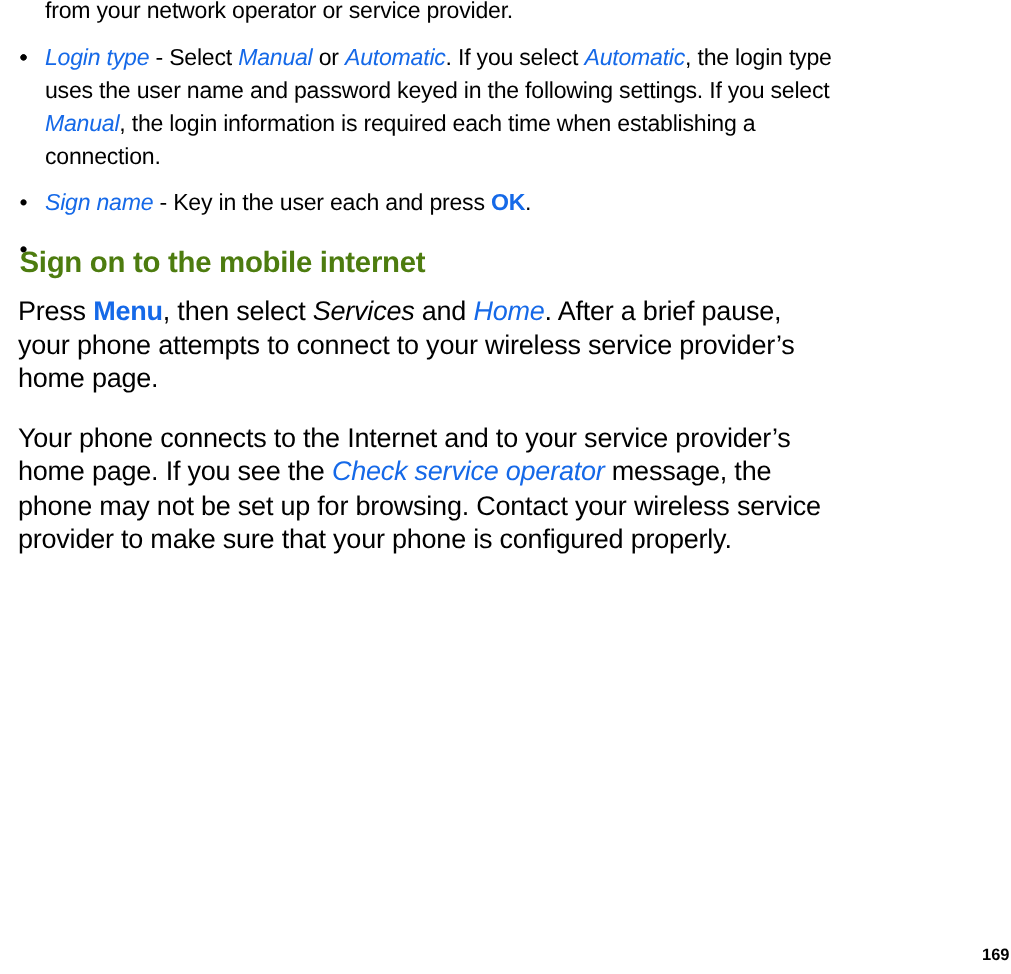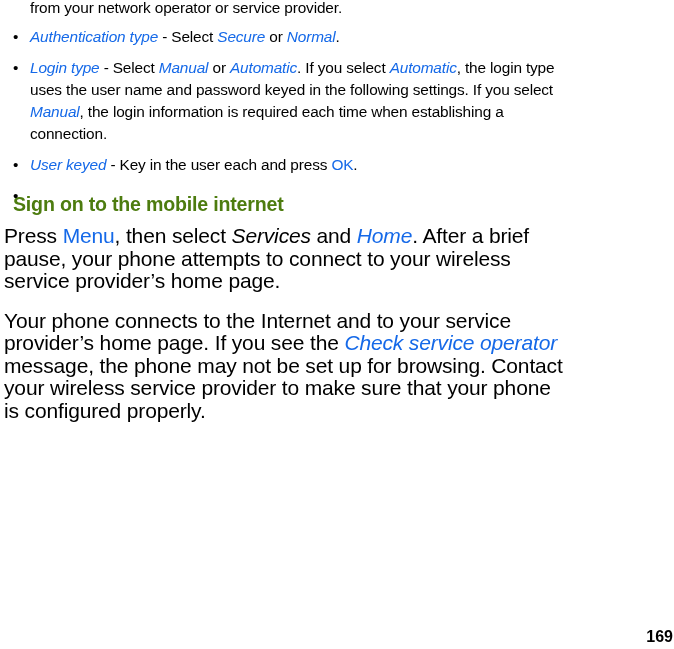--- a/index.html
+++ b/index.html
@@ -76,36 +76,36 @@
     margin-bottom: 9px;
     font-size: 19.6px;
     line-height: 24px;
     font-weight: bold;
     color: #4d7c0f;
     letter-spacing: -0.2px;
   }
 
   
   .para {
-    margin: 0;
+    margin: 8px;
     margin-bottom: 17px;
-    font-size: 21px;
+    font-size: 18px;
     line-height: 22.5px;
     letter-spacing: -0.15px;
   }
   .para:last-child { margin-bottom: 0; }
 
   
   .blue-i {
     color: #1569e8;
     font-style: italic;
   }
   .blue-b {
     color: #1569e8;
-    font-weight: normal;
+    font-weight: bold;
   }
   .blk-i {
     color: #000000;
     font-style: italic;
   }
 
   
   .footer {
     position: absolute;
     left: 0;
@@ -119,39 +119,39 @@
     top: 0;
     font-size: 14.6px;
     line-height: 20px;
     letter-spacing: -0.1px;
     color: #000000;
   }
   .footer-pagenum {
     position: absolute;
     right: 1px;
     top: -2px;
-    font-size: 16px;
+    font-size: 11px;
     line-height: 22px;
     font-weight: bold;
     color: #000000;
   }
 </style>
 </head>
 <body>
 
 <div class="page">
 
   <div class="content">
 
     <p class="cont-line">from your network operator or service provider.</p>
 
     <ul class="bullets">
-        <li class="bullet-item"><span class="bullet-mark">•</span><span><span class="blue-i">Authentication type</span><span> - Select </span><span class="blue-i">Secure</span><span> or </span><span class="blue-i">Normal</span><span>.</span></span></li>
+        <li class="bullet-item"><span class="bullet-mark">•</span></li>
         <li class="bullet-item"><span class="bullet-mark">•</span><span><span class="blue-i">Login type</span><span> - Select </span><span class="blue-i">Manual</span><span> or </span><span class="blue-i">Automatic</span><span>. If you select </span><span class="blue-i">Automatic</span><span>, the login type uses the user name and password keyed in the following settings. If you select </span><span class="blue-i">Manual</span><span>, the login information is required each time when establishing a connection.</span></span></li>
-        <li class="bullet-item"><span class="bullet-mark">•</span><span><span class="blue-i">User keyed</span><span> - Key in the user each and press </span><span class="blue-b">OK</span><span>.</span></span></li>
+        <li class="bullet-item"><span class="bullet-mark">•</span><span><span class="blue-i">Sign name</span><span> - Key in the user each and press </span><span class="blue-b">OK</span><span>.</span></span></li>
         <li class="bullet-item"><span class="bullet-mark">•</span></li>
       </ul>
 
     <h2 class="section-heading">Sign on to the mobile internet</h2>
 
     <div>
         <p class="para"><span>Press </span><span class="blue-b">Menu</span><span>, then select </span><span class="blk-i">Services</span><span> and </span><span class="blue-i">Home</span><span>. After a brief pause, your phone attempts to connect to your wireless service provider’s home page.</span></p>
         <p class="para"><span>Your phone connects to the Internet and to your service provider’s home page. If you see the </span><span class="blue-i">Check service operator</span><span> message, the phone may not be set up for browsing. Contact your wireless service provider to make sure that your phone is configured properly.</span></p>
       </div>
 

